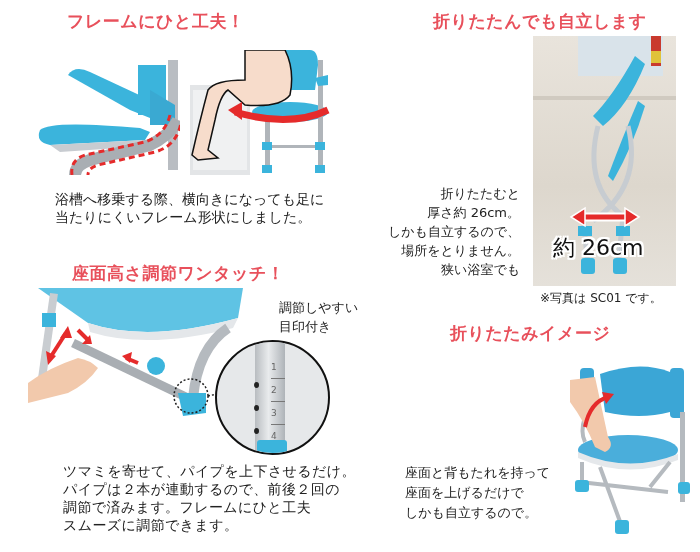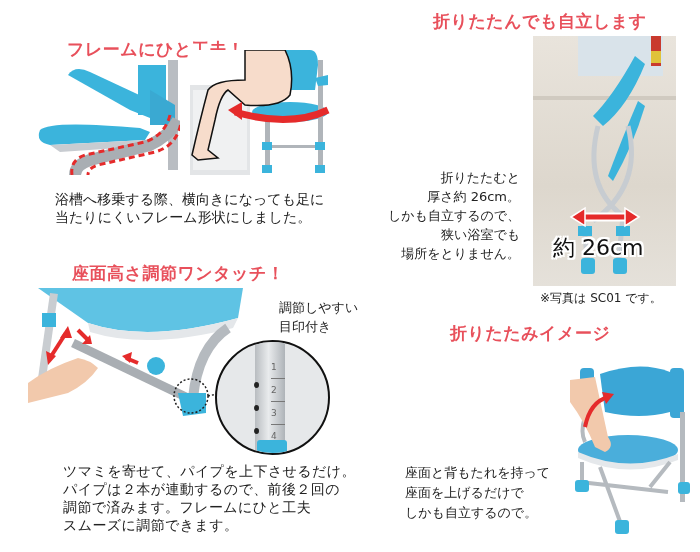--- a/index.html
+++ b/index.html
@@ -11,21 +11,21 @@
   .body-text div { white-space: nowrap; margin-left: 33px; }
   .right-align { text-align: right; }
   .photo { position: absolute; overflow: hidden; }
   .note { font-size: 12px; color: #222; white-space: nowrap; }
   .dim-label { font-size: 22px; font-weight: normal; color: #111; white-space: nowrap;
     text-shadow: -2px -2px 0 #fff, 2px -2px 0 #fff, -2px 2px 0 #fff, 2px 2px 0 #fff, 0 2px 0 #fff, 0 -2px 0 #fff, 2px 0 0 #fff, -2px 0 0 #fff; }
 </style>
 </head>
 <body>
 
-<div class="abs heading" style="left:67px; top:10px;margin-top:28px;">フレームにひと工夫！</div>
+<div class="abs heading" style="left:67px; top:10px;">フレームにひと工夫！</div>
 
 <div class="photo" style="left:30px; top:50px; width:150px; height:125px;">
   <svg width="150" height="125" viewBox="0 0 150 125">
 
     <path d="M38 25 Q45 15 60 22 L120 50 L125 70 L100 60 Z" fill="#3bb4dc"></path>
     <rect x="108" y="15" width="28" height="50" fill="#3bb4dc"></rect>
     <rect x="138" y="10" width="10" height="110" fill="#b9bdc2"></rect>
     <path d="M120 40 L145 55 L145 75 L120 75 Z" fill="#3aa9d2"></path>
 
     <path d="M10 80 Q20 70 110 78 L120 82 L115 90 L20 95 Q5 92 10 80 Z" fill="#3bb4dc"></path>
@@ -114,26 +114,26 @@
 
 <div class="abs body-text" style="left:30px; top:462px; letter-spacing:0.4px;">
   <div>ツマミを寄せて、パイプを上下させるだけ。</div>
   <div>パイプは２本が連動するので、前後２回の</div>
   <div>調節で済みます。フレームにひと工夫</div>
   <div>スムーズに調節できます。</div>
 </div>
 
 <div class="abs heading" style="left:433px; top:10px;">折りたたんでも自立します</div>
 
-<div class="abs body-text right-align" style="left:355px; top:168px; width:165px; font-size:13px; line-height:19px;">
+<div class="abs body-text right-align" style="left:355px; top:184px; width:165px; font-size:13px; line-height:19px;">
   <div>折りたたむと</div>
   <div>厚さ約 26cm。</div>
   <div>しかも自立するので、</div>
+  <div>場所をとりません。</div>
   <div>狭い浴室でも</div>
-  <div>場所をとりません。</div>
 </div>
 
 <div class="photo" style="left:533px; top:36px; width:143px; height:250px; background:linear-gradient(180deg,#e9e4dc,#ddd7cd 60%,#e5e1da);">
   <svg width="143" height="250" viewBox="0 0 143 250">
     <rect x="45" y="0" width="85" height="40" fill="#d9e3ea"></rect>
     <rect x="118" y="0" width="10" height="30" fill="#c93a2e"></rect>
     <rect x="118" y="15" width="10" height="12" fill="#e0c23a"></rect>
     <rect x="0" y="60" width="143" height="4" fill="#d0cac0"></rect>
 
     <path d="M60 80 Q80 60 102 20 L112 28 Q95 70 70 90 Z" fill="#3bb4dc"></path>

